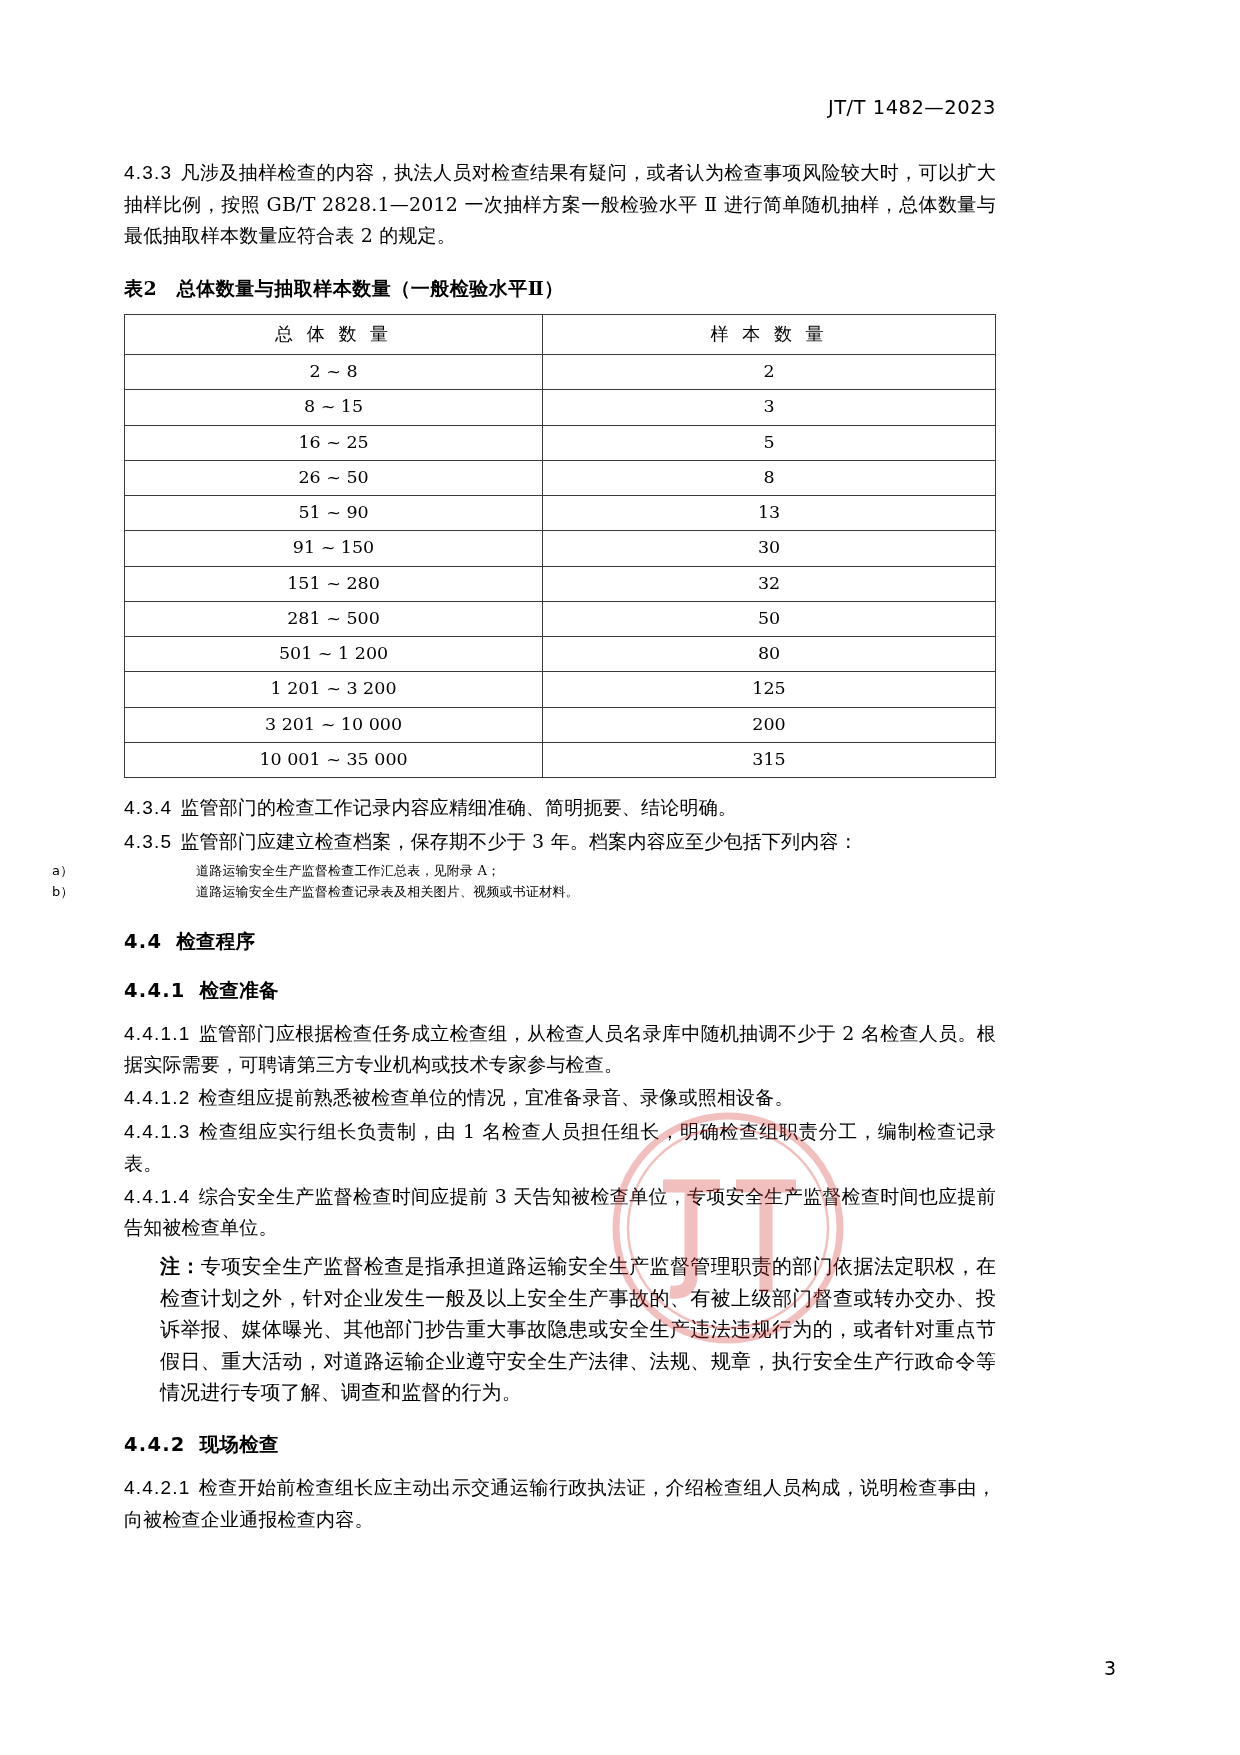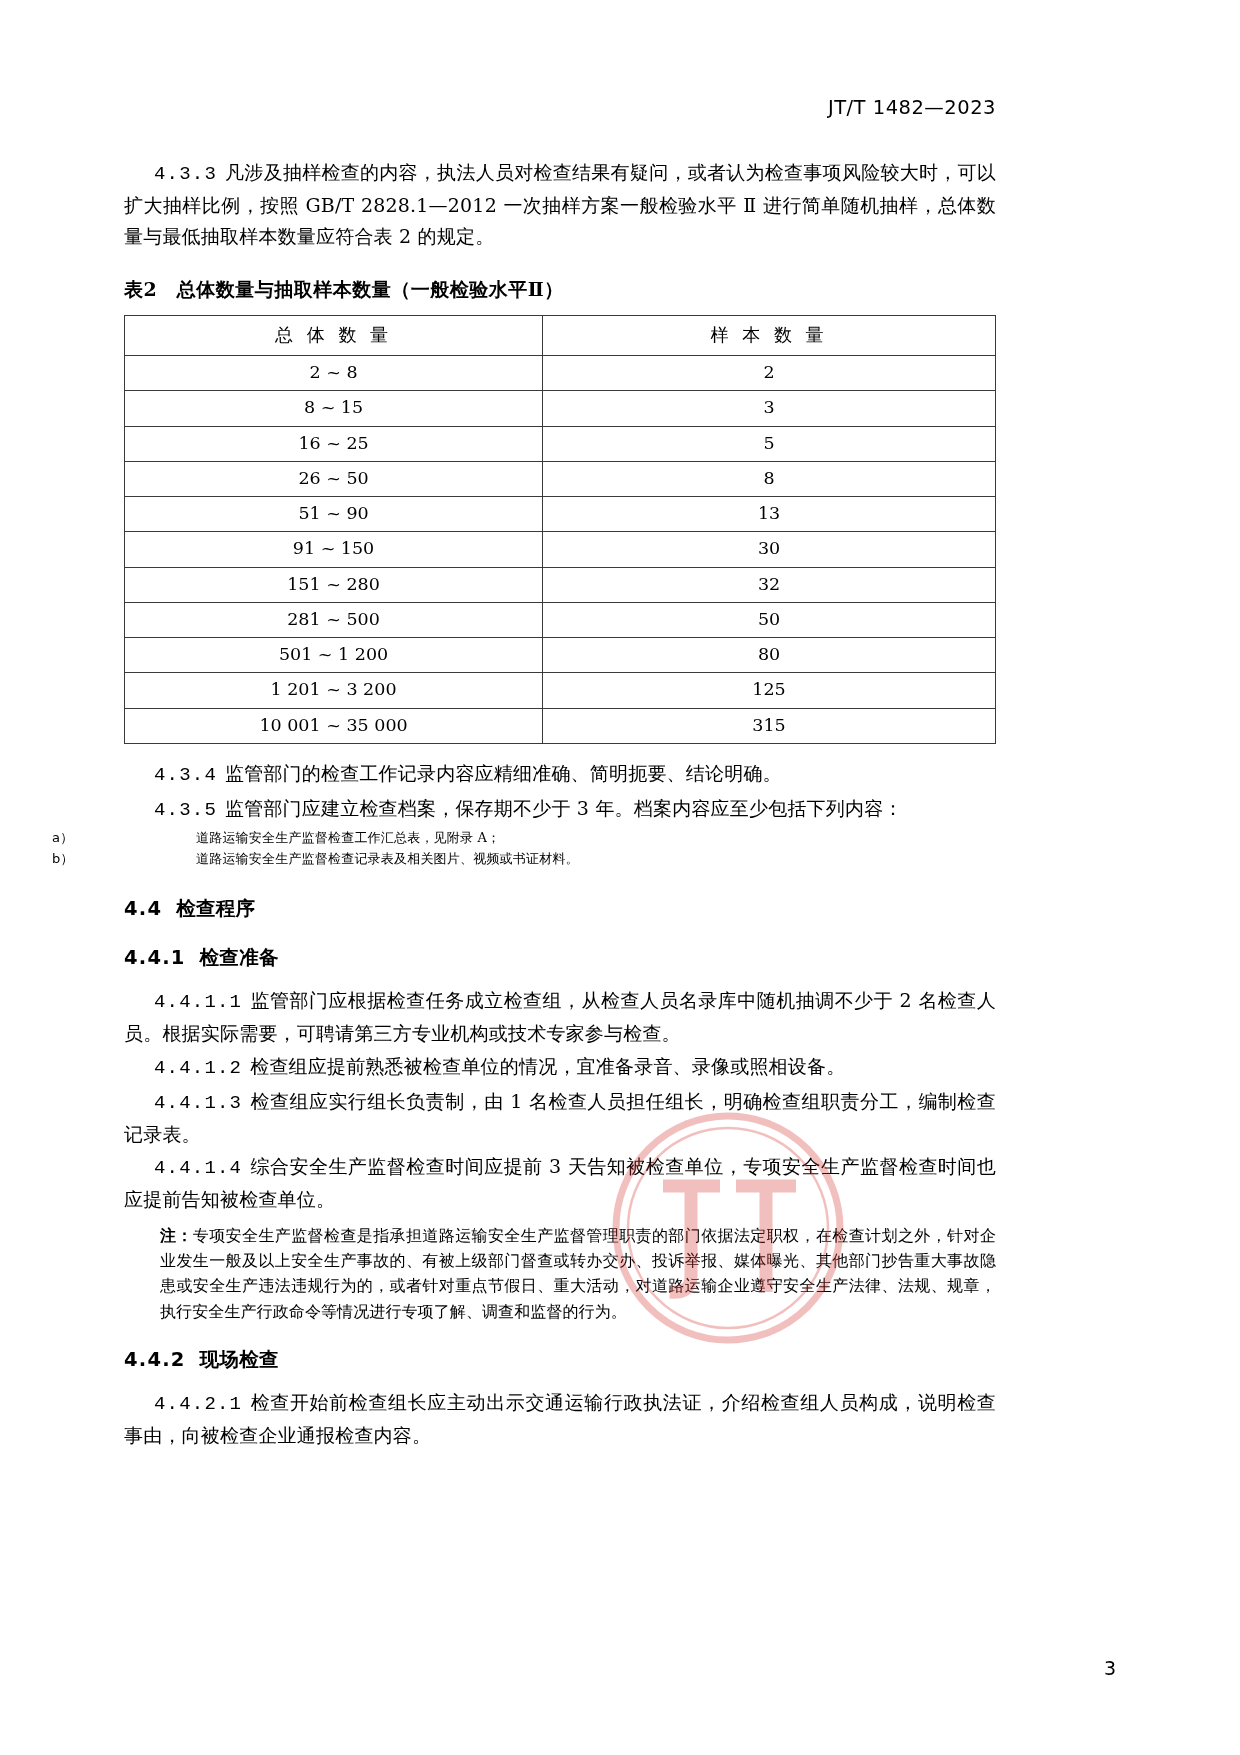--- a/index.html
+++ b/index.html
@@ -41,24 +41,23 @@
 
   
   .para {
     font-size: 19px;
     line-height: 1.62;
     text-align: justify;
     margin: 0 0 2px 0;
     letter-spacing: 0.2px;
   }
   .para .num {
-    font-family: Liberation Mono, monospace;
+    font-family: Liberation Sans, sans-serif;
     letter-spacing: 1.2px;
     margin-right: 8px;
-    margin-left: 30px;
   }
 
   
   .tbl-caption {
     font-size: 19px;
     font-weight: bold;
     margin: 26px 0 12px 0;
     letter-spacing: 0.5px;
   }
 
@@ -121,21 +120,21 @@
   }
   h3.sub .num {
     font-family: "DejaVu Sans", "Liberation Sans", sans-serif;
     letter-spacing: 1.2px;
     margin-right: 14px;
     font-weight: bold;
   }
 
   
   .note {
-    font-size: 16px;
+    font-size: 20px;
     line-height: 1.58;
     text-align: justify;
     margin: 8px 0 0 0;
     padding-left: 36px;
     text-indent: 0;
     letter-spacing: 0.1px;
   }
   .note .note-label {
     font-weight: bold;
   }
@@ -215,20 +214,24 @@
           <td class="col-a">281 ~ 500</td>
           <td class="col-b">50</td>
         </tr>
         <tr>
           <td class="col-a">501 ~ 1 200</td>
           <td class="col-b">80</td>
         </tr>
         <tr>
           <td class="col-a">1 201 ~ 3 200</td>
           <td class="col-b">125</td>
+        </tr>
+        <tr>
+          <td class="col-a">3 201 ~ 10 000</td>
+          <td class="col-b">200</td>
         </tr>
         <tr>
           <td class="col-a">10 001 ~ 35 000</td>
           <td class="col-b">315</td>
         </tr>
       </tbody>
     </table>
 
     <p class="para">
       <span class="num">4.3.4</span><span>监管部门的检查工作记录内容应精细准确、简明扼要、结论明确。</span>

